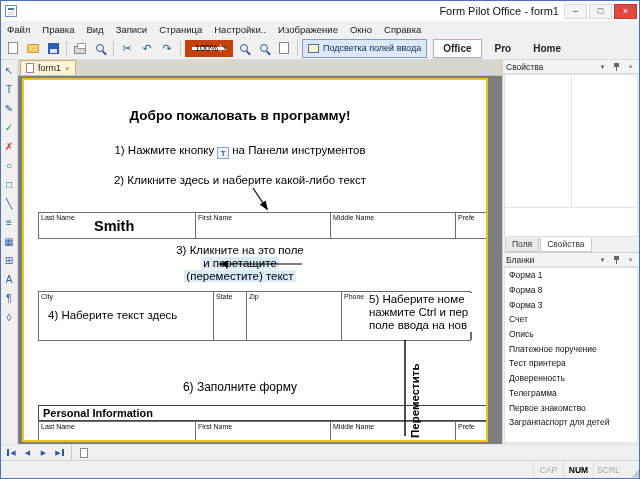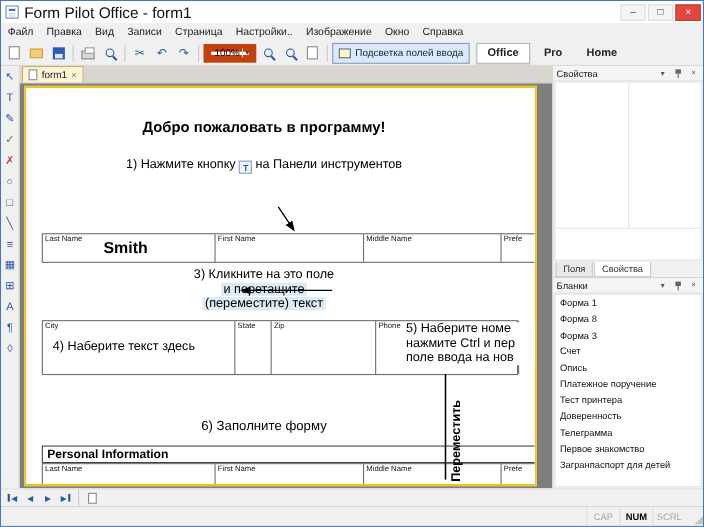--- a/index.html
+++ b/index.html
@@ -4,21 +4,21 @@
 <style>
   * { margin:0; padding:0; box-sizing:border-box; font-family:"Liberation Sans","DejaVu Sans",sans-serif; }
   body { background:#9a9a9a; }
   .window { position:relative; width:640px; height:479px; background:#f0f0f0; border:1px solid #4a74b8; overflow:hidden; }
 
   
   .titlebar { position:absolute; left:0; top:0; right:0; height:20px; background:#fff; display:flex; align-items:center; padding-left:4px; gap:5px; }
   .appicon { width:12px; height:12px; background:#fff; border:1px solid #6b8cc7; position:relative; flex:0 0 auto; }
   .appicon::before { content:""; position:absolute; left:2px; top:2px; right:2px; height:2px; background:#4a74b8; }
   .appicon::after { content:""; position:absolute; left:2px; top:6px; right:2px; height:1px; background:#c4cfe4; box-shadow:0 2px 0 #c4cfe4; }
-  .title-text { font-size:14px; color:#111; flex:1; white-space:nowrap; overflow:hidden; }
+  .title-text { font-size:11px; color:#111; flex:1; white-space:nowrap; overflow:hidden;text-align:right; }
   .win-btns { display:flex; align-items:center; gap:2px; padding-right:2px; }
   .win-btn { width:23px; height:15px; display:flex; align-items:center; justify-content:center; font-size:9px; color:#333; background:#f4f4f4; border:1px solid #dcdcdc; }
   .win-btn.close { background:#e0483e; border-color:#c53a31; color:#fff; }
 
   
   .menubar { position:absolute; top:20px; left:0; right:0; height:16px; background:#f0f0f0; display:flex; align-items:center; font-size:9.5px; color:#1a1a1a; }
   .menu-item { padding:0 6px; height:100%; display:flex; align-items:center; white-space:nowrap;text-align:center; }
 
   
   .toolbar { position:absolute; top:36px; left:0; right:0; height:23px; background:#f0f0f0; display:flex; align-items:center; gap:2px; padding:0 3px; border-bottom:1px solid #dadada; }
@@ -208,20 +208,21 @@
       </div>
     </div>
     <div class="canvas">
       <div class="pageframe">
         <div class="page">
 
           <div class="cline pg-title">Добро пожаловать в программу!</div>
 
           <div class="cline pg-step1"><span>1) Нажмите кнопку</span><span class="mini-tool">T</span><span>на Панели инструментов</span></div>
 
+          <div class="cline pg-step2">2) Кликните здесь и наберите какой-либо текст</div>
 
           <div class="tbl t1">
             <div class="cell" style="width:157px;">
                 <span class="cl-label">Last Name</span>
               </div>
             <div class="cell" style="width:135px;">
                 <span class="cl-label">First Name</span>
               </div>
             <div class="cell" style="width:125px;">
                 <span class="cl-label">Middle Name</span>

